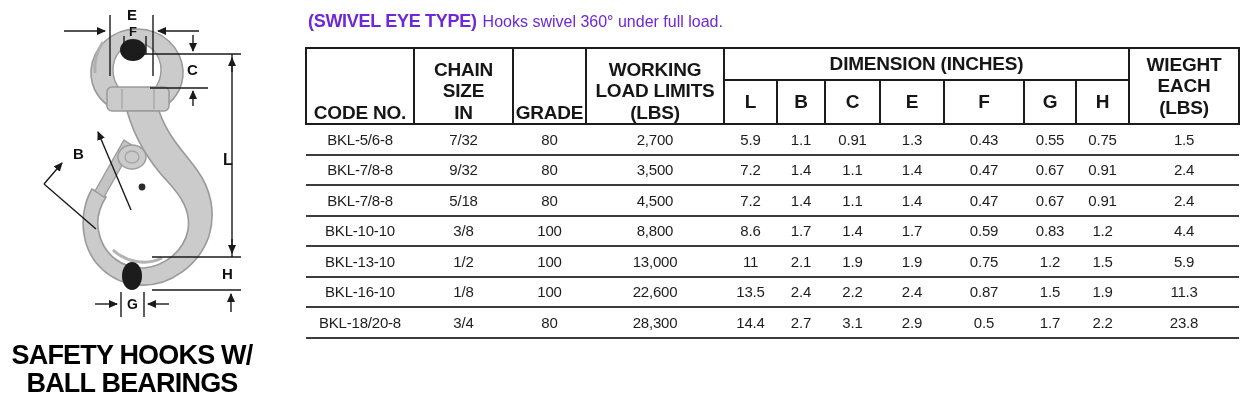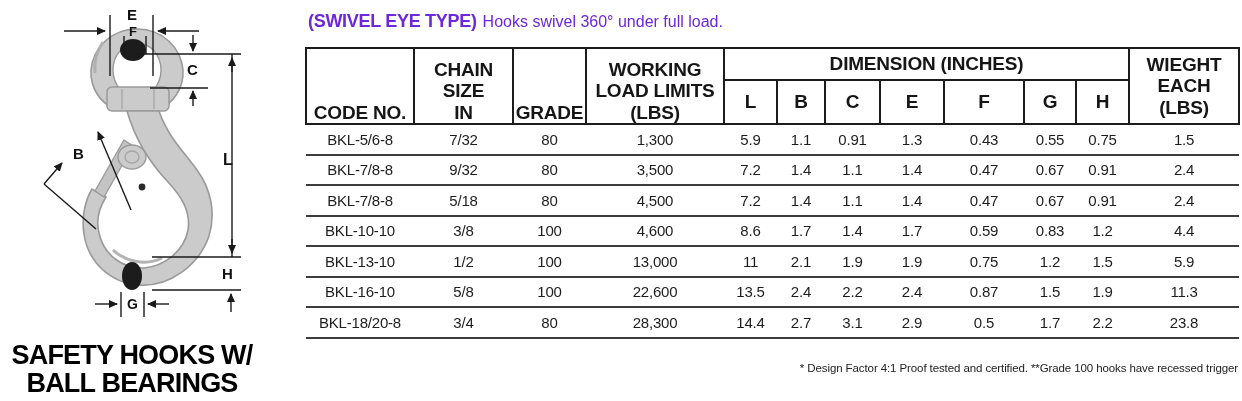--- a/index.html
+++ b/index.html
@@ -187,21 +187,21 @@
         <th>F</th>
         <th>G</th>
         <th>H</th>
       </tr>
     </thead>
     <tbody>
         <tr>
           <td>BKL-5/6-8</td>
           <td>7/32</td>
           <td>80</td>
-          <td>1,300</td>
+          <td>2,700</td>
           <td>5.9</td>
           <td>1.1</td>
           <td>0.91</td>
           <td>1.3</td>
           <td>0.43</td>
           <td>0.55</td>
           <td>0.75</td>
           <td>1.5</td>
         </tr>
         <tr>
@@ -229,21 +229,21 @@
           <td>1.4</td>
           <td>0.47</td>
           <td>0.67</td>
           <td>0.91</td>
           <td>2.4</td>
         </tr>
         <tr>
           <td>BKL-10-10</td>
           <td>3/8</td>
           <td>100</td>
-          <td>4,600</td>
+          <td>8,800</td>
           <td>8.6</td>
           <td>1.7</td>
           <td>1.4</td>
           <td>1.7</td>
           <td>0.59</td>
           <td>0.83</td>
           <td>1.2</td>
           <td>4.4</td>
         </tr>
         <tr>
@@ -255,21 +255,21 @@
           <td>2.1</td>
           <td>1.9</td>
           <td>1.9</td>
           <td>0.75</td>
           <td>1.2</td>
           <td>1.5</td>
           <td>5.9</td>
         </tr>
         <tr>
           <td>BKL-16-10</td>
-          <td>5/8</td>
+          <td>1/8</td>
           <td>100</td>
           <td>22,600</td>
           <td>13.5</td>
           <td>2.4</td>
           <td>2.2</td>
           <td>2.4</td>
           <td>0.87</td>
           <td>1.5</td>
           <td>1.9</td>
           <td>11.3</td>
@@ -284,15 +284,14 @@
           <td>3.1</td>
           <td>2.9</td>
           <td>0.5</td>
           <td>1.7</td>
           <td>2.2</td>
           <td>23.8</td>
         </tr>
       </tbody>
   </table>
 
-  <div class="footnote">* Design Factor 4:1 Proof tested and certified. **Grade 100 hooks have recessed trigger</div>
 
 </div>
 
 </body></html>

